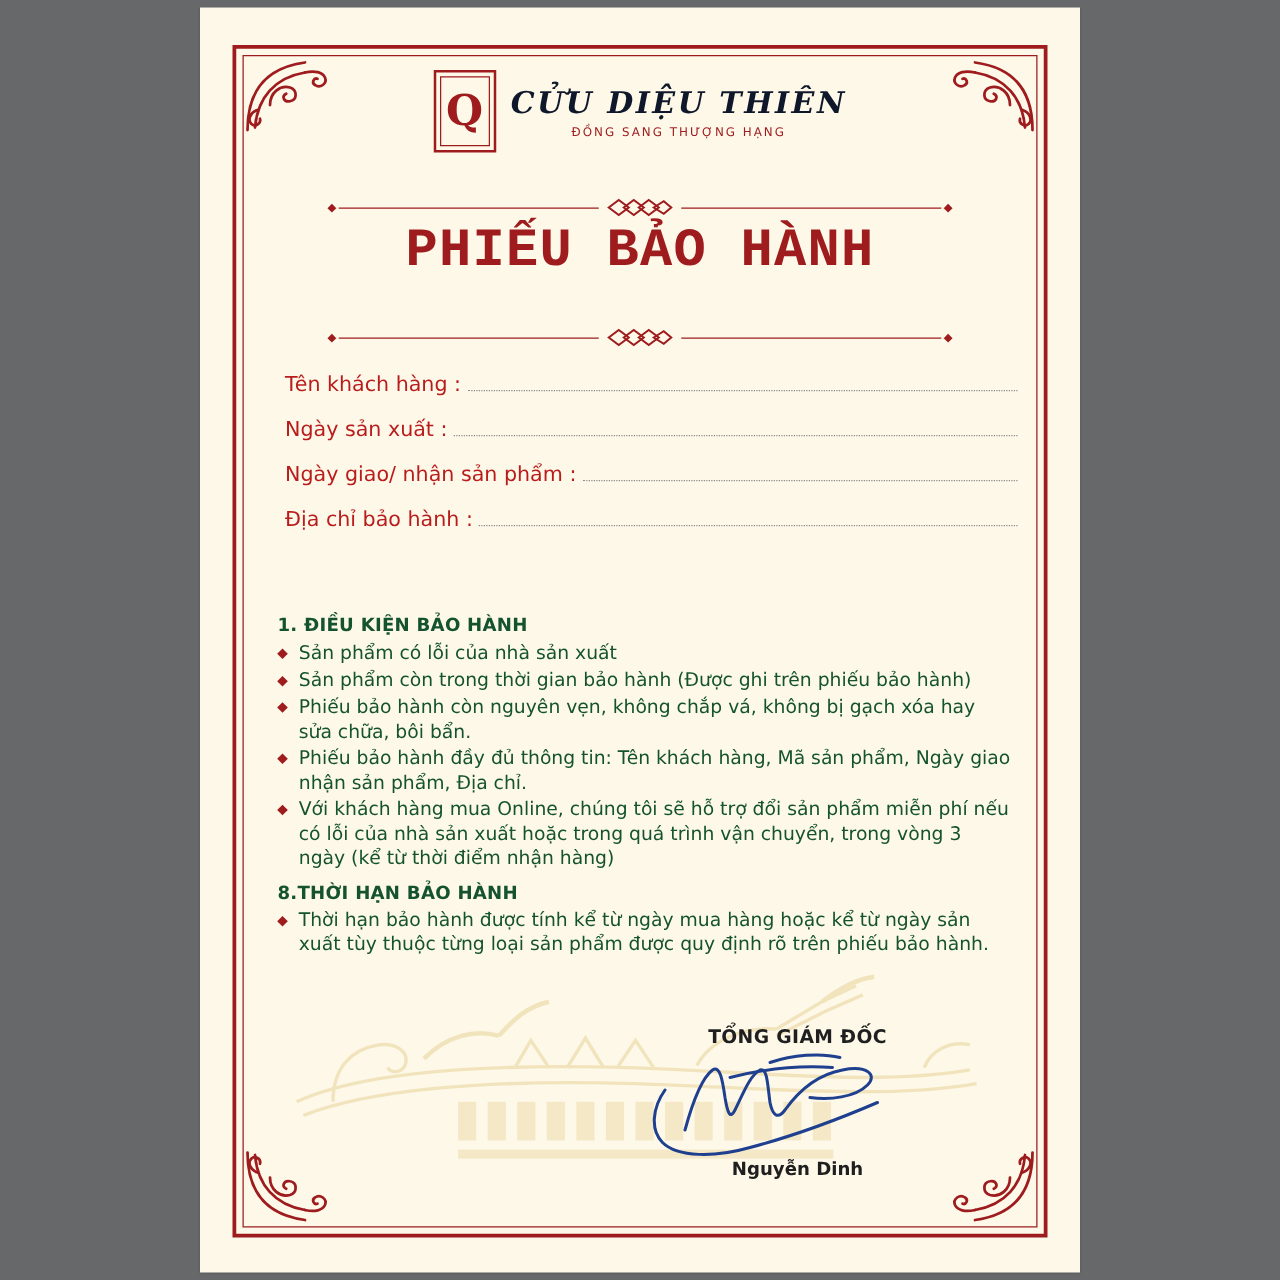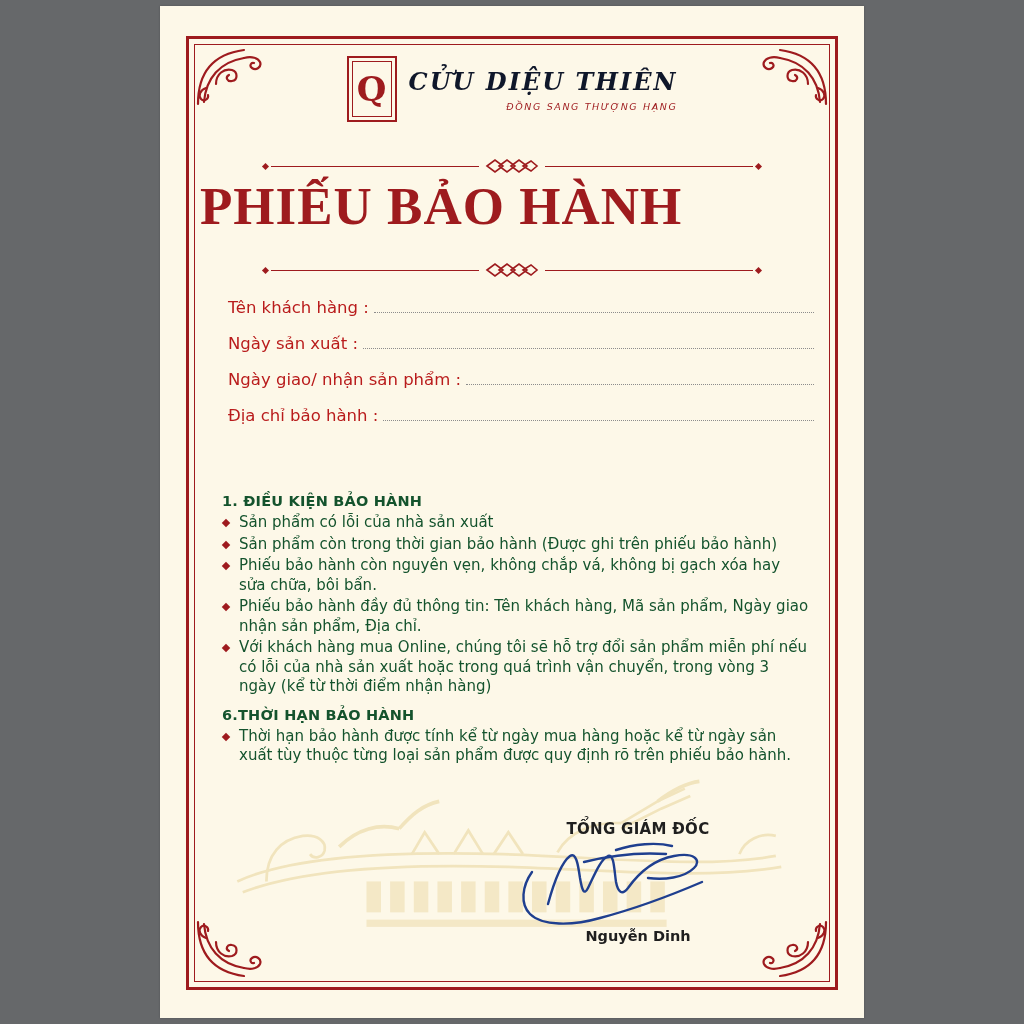--- a/index.html
+++ b/index.html
@@ -104,22 +104,21 @@
     font-size: 24px;
     letter-spacing: 2px;
     font-weight: bold;
     font-style: italic;
   }
   .logo-sub {
     color: #9e1b1e;
     font-size: 9.5px;
     letter-spacing: 1.6px;
     margin-top: 5px;
-    text-align: right;
-    font-style: italic;
+    text-align: center;
   }
 
   
   .divider {
     position: absolute;
     left: 60px;
     right: 60px;
     height: 16px;
     display: flex;
     align-items: center;
@@ -142,25 +141,25 @@
     transform: rotate(45deg);
     margin: 0 3px;
   }
   .divider.top { top: 108px; }
   .divider.bottom { top: 212px; }
 
   .doc-title {
     position: absolute;
     left: 0; right: 0;
     top: 126px;
-    text-align: left;
+    text-align: center;
     color: #9e1b1e;
-    font-family: Liberation Serif, serif;
-    font-weight: bold;
-    font-size: 53px;
+    font-family: Liberation Mono, monospace;
+    font-weight: bold;
+    font-size: 43px;
     letter-spacing: 1px;
   }
 
   
   .fields {
     position: absolute;
     left: 28px;
     right: 10px;
     top: 248px;
   }
@@ -382,21 +381,21 @@
       <div class="terms">
         <h3>1. ĐIỀU KIỆN BẢO HÀNH</h3>
         <ul class="bullets">
           <li>Sản phẩm có lỗi của nhà sản xuất</li>
           <li>Sản phẩm còn trong thời gian bảo hành (Được ghi trên phiếu bảo hành)</li>
           <li>Phiếu bảo hành còn nguyên vẹn, không chắp vá, không bị gạch xóa hay sửa chữa, bôi bẩn.</li>
           <li>Phiếu bảo hành đầy đủ thông tin: Tên khách hàng, Mã sản phẩm, Ngày giao nhận sản phẩm, Địa chỉ.</li>
           <li>Với khách hàng mua Online, chúng tôi sẽ hỗ trợ đổi sản phẩm miễn phí nếu có lỗi của nhà sản xuất hoặc trong quá trình vận chuyển, trong vòng 3 ngày (kể từ thời điểm nhận hàng)</li>
         </ul>
 
-        <h3 class="second">6.THỜI HẠN BẢO HÀNH</h3>
+        <h3 class="second">8.THỜI HẠN BẢO HÀNH</h3>
         <ul class="bullets">
           <li>Thời hạn bảo hành được tính kể từ ngày mua hàng hoặc kể từ ngày sản xuất tùy thuộc từng loại sản phẩm được quy định rõ trên phiếu bảo hành.</li>
         </ul>
       </div>
 
       <div class="watermark">
         <svg viewBox="0 0 620 210" preserveAspectRatio="xMidYMax meet">
           <g fill="none" stroke="#e8d49a" stroke-width="3">
             <path d="M8 150 C60 126 160 116 300 120 C420 124 520 136 600 122"></path>
             <path d="M14 162 C70 140 170 130 305 134 C425 138 525 148 606 134"></path>

